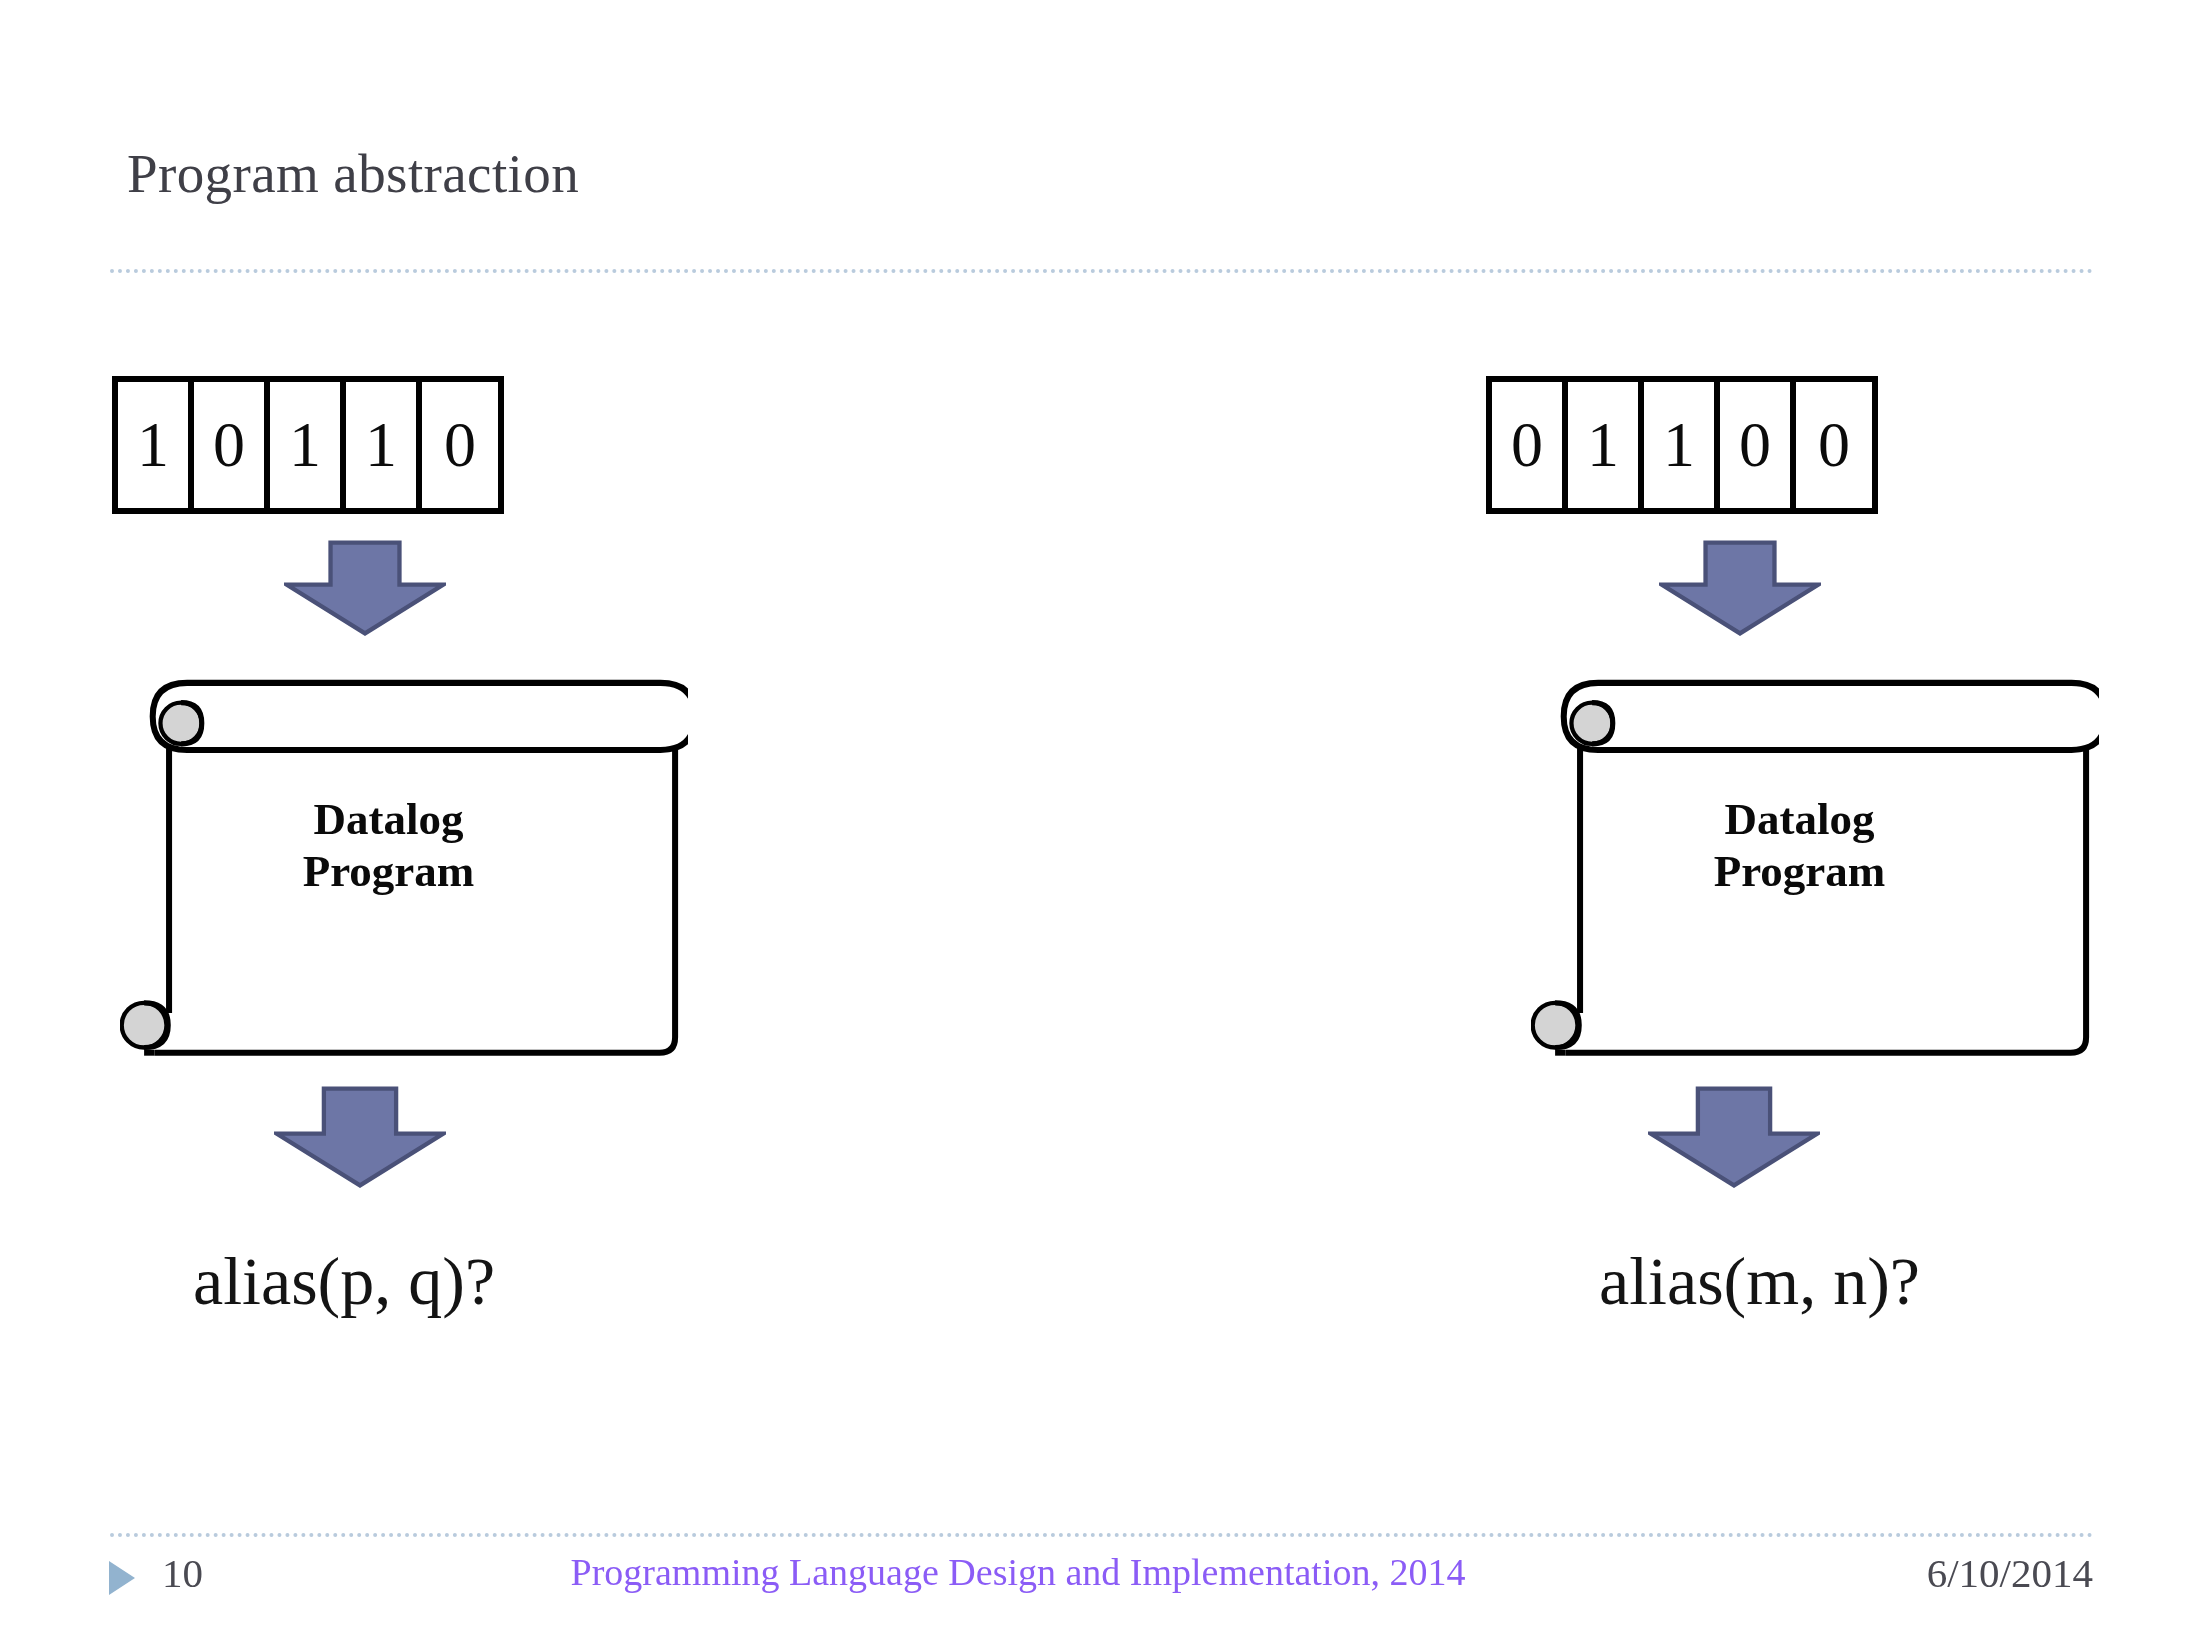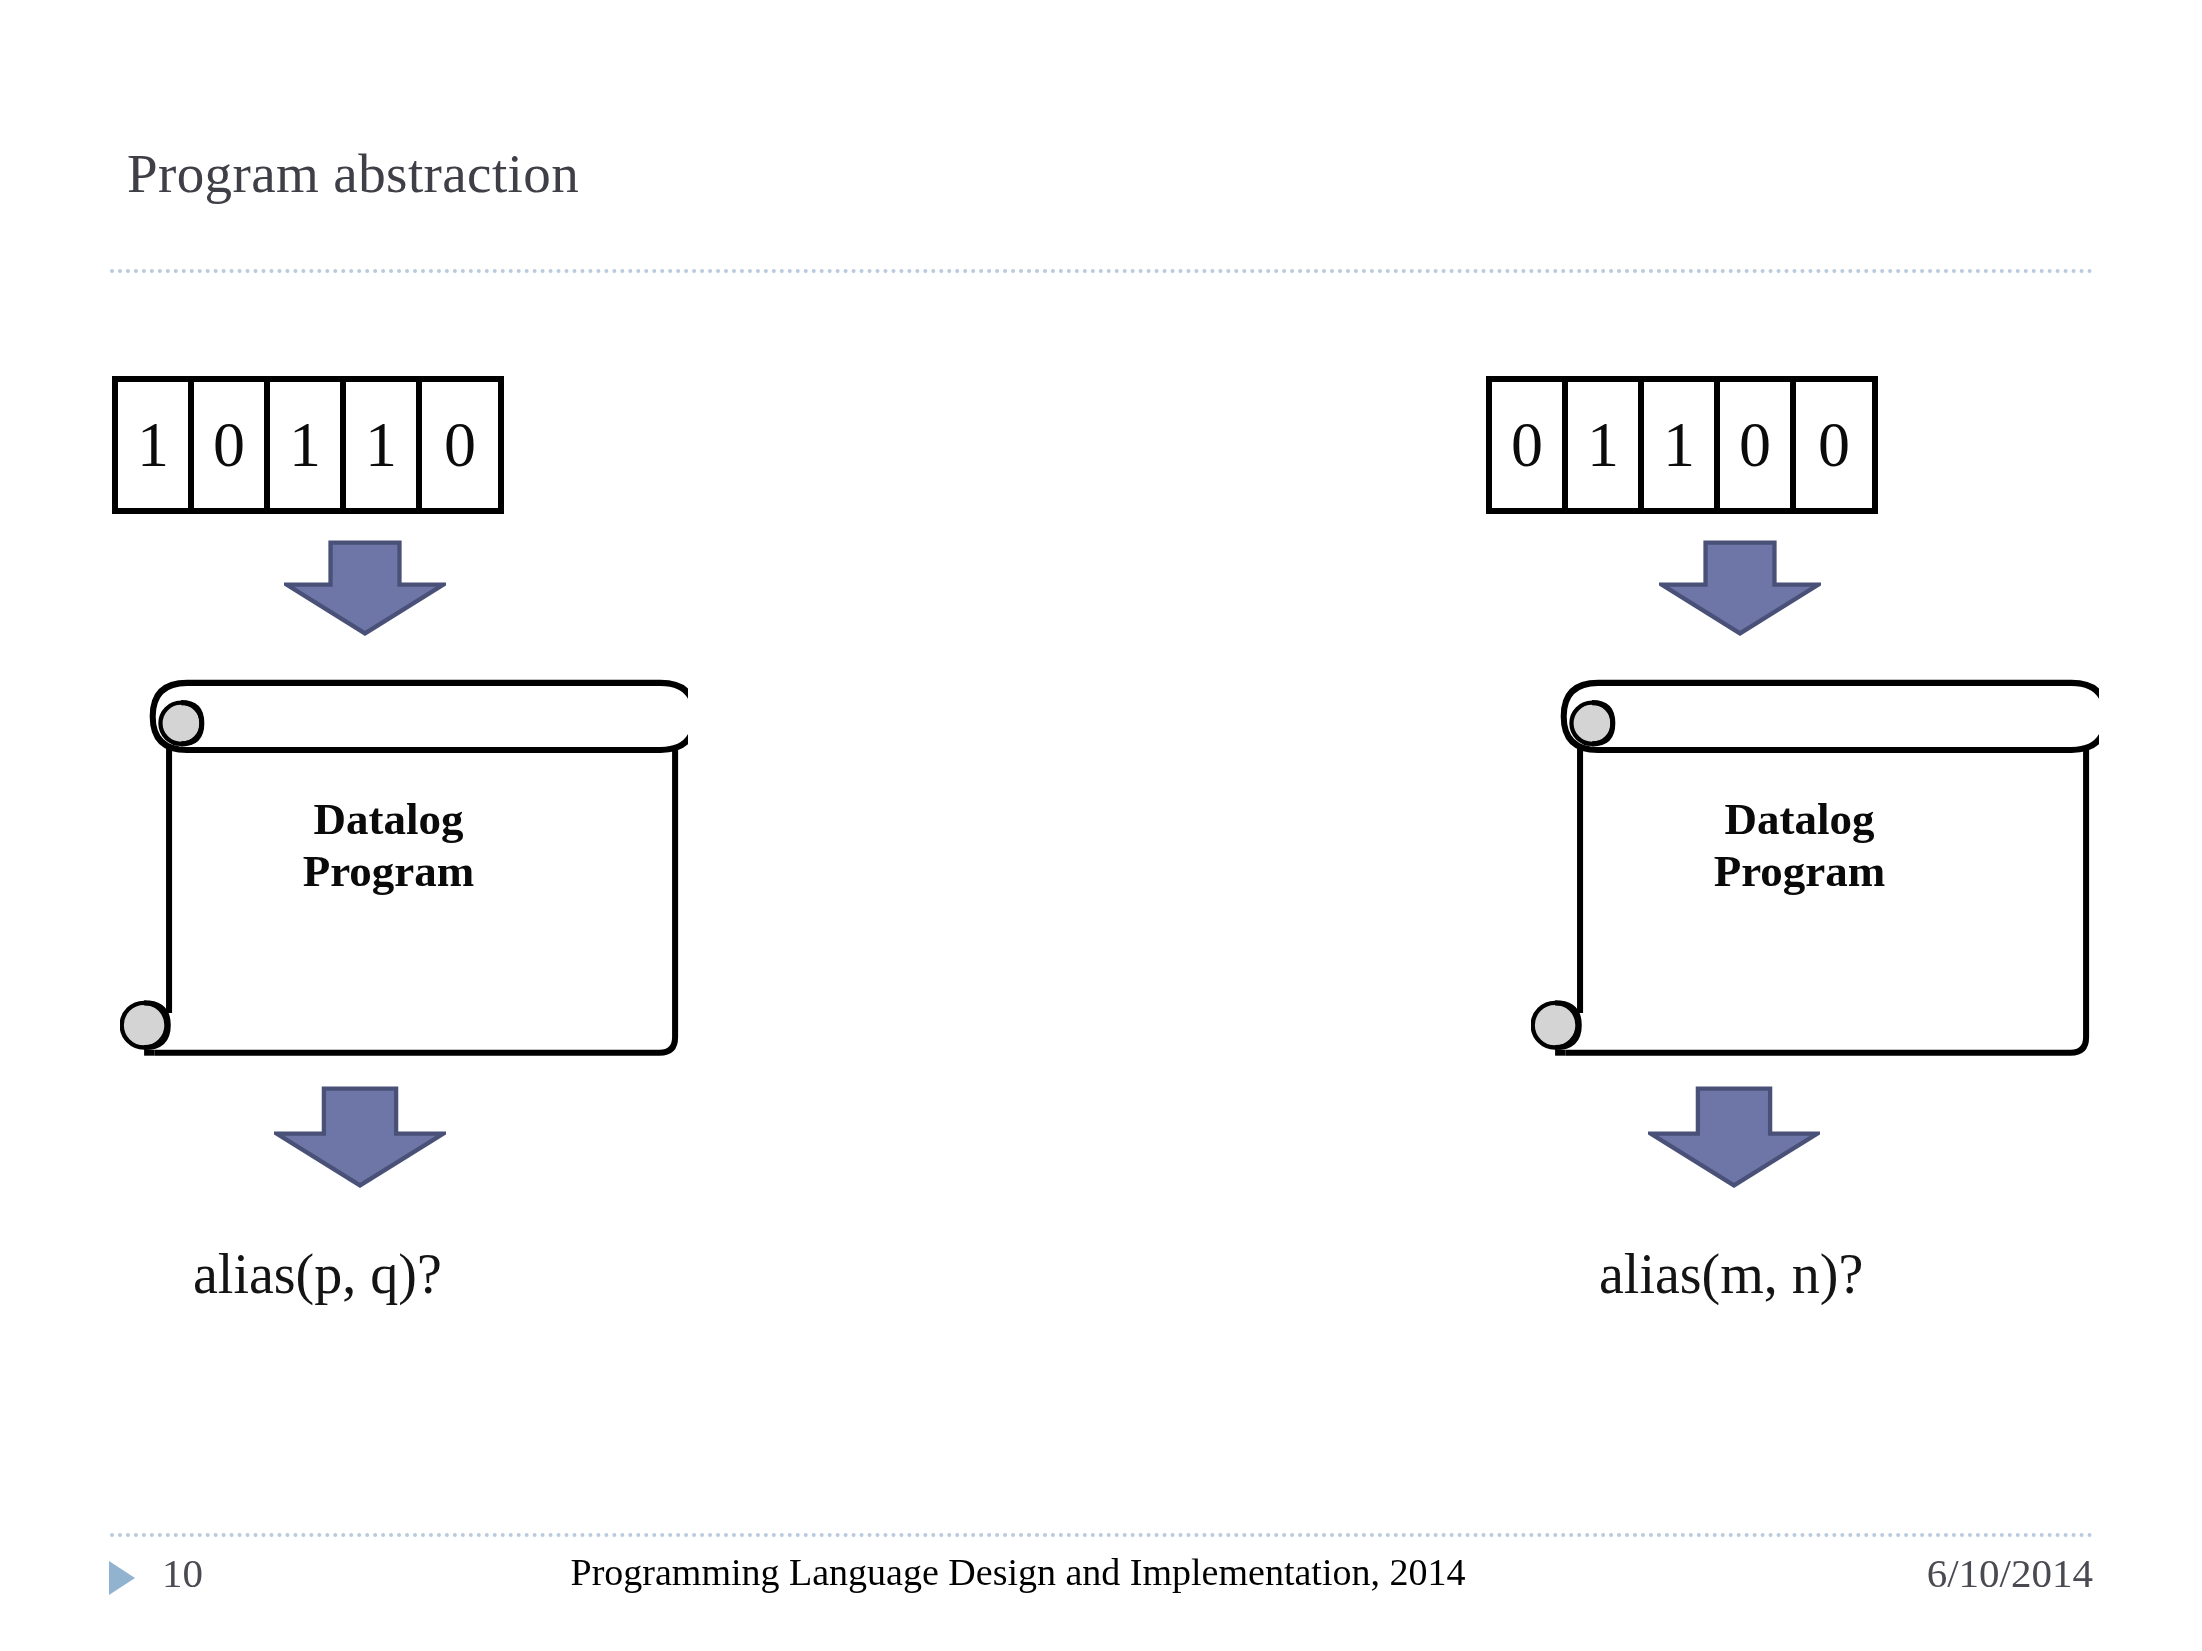--- a/index.html
+++ b/index.html
@@ -85,21 +85,21 @@
     color: #0a0a0a;
     pointer-events: none;
   }
   #scroll-left .scroll-label  { top: 117px; left: 45px; width: 447px; }
   #scroll-right .scroll-label { top: 117px; left: 45px; width: 447px; }
 
   
   .query-label {
     position: absolute;
     font-family: "Liberation Serif", serif;
-    font-size: 56px;
+    font-size: 68px;
     color: #141414;
     white-space: nowrap;
   }
   #query-left  { left: 193px;  top: 1242px; }
   #query-right { left: 1599px; top: 1242px; }
 
   
   #footer-triangle {
     position: absolute;
     left: 109px; top: 1561px;
@@ -114,21 +114,21 @@
     font-family: "Liberation Serif", serif;
     font-size: 41px;
     color: #4a4a52;
   }
   #footer-center {
     position: absolute;
     left: 0; top: 1550px; width: 2036px;
     text-align: center;
     font-family: "Liberation Serif", serif;
     font-size: 38px;
-    color: #000000;
+    color: #8b5cf6;
   }
   #footer-date {
     position: absolute;
     right: 110px; top: 1549px;
     font-family: "Liberation Serif", serif;
     font-size: 41px;
     color: #4a4a52;
   }
 </style>
 </head>

